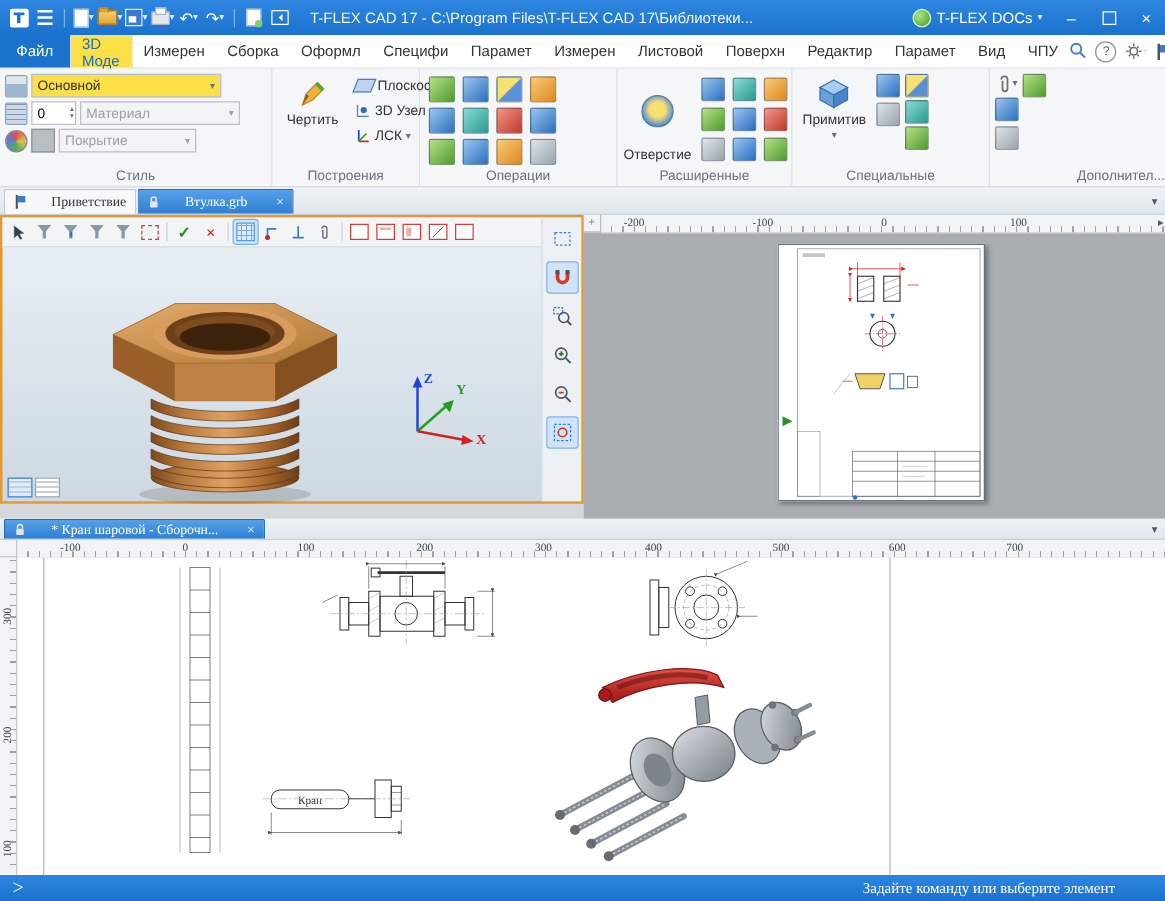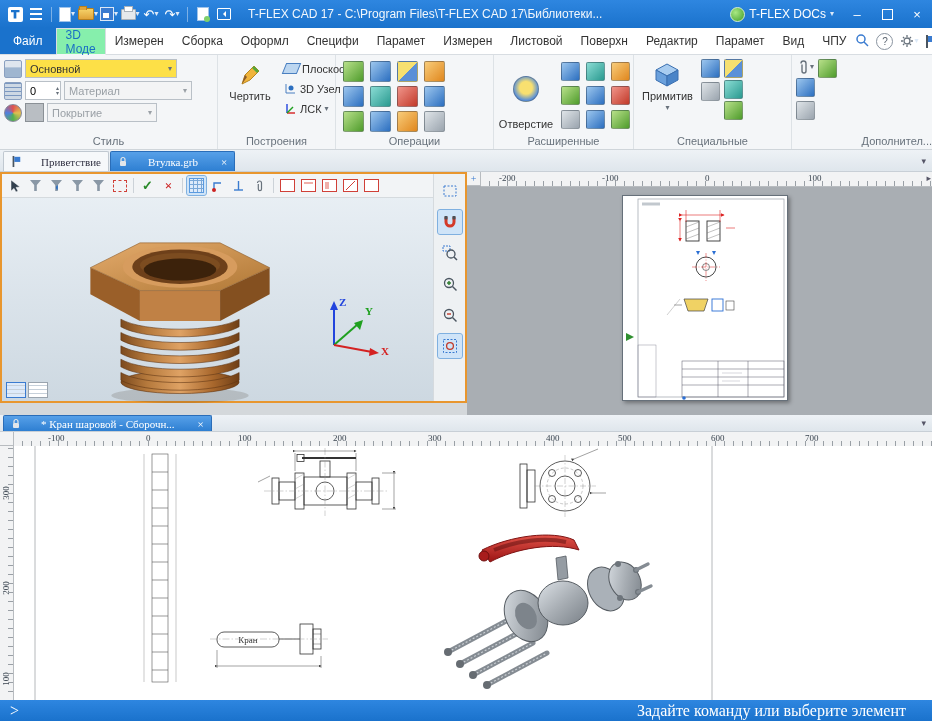--- a/index.html
+++ b/index.html
@@ -32,21 +32,21 @@
   .tb-spacer{flex:1}
   .docs-btn{display:flex;align-items:center;gap:4px;padding:0 8px;height:24px;border-radius:2px}
   .docs-ic{width:13px;height:13px;border-radius:50%;background:radial-gradient(circle at 35% 35%,#a9e882,#3f9c2a);border:1px solid #d8f0cc}
   .win-btn{width:30px;height:28px;display:flex;align-items:center;justify-content:center;font-size:13px}
   .maxbox{width:9px;height:9px;border:1px solid #fff}
   
   .rtabs{position:absolute;top:28px;left:0;right:0;height:27px;background:#fff;display:flex;align-items:stretch;
          border-bottom:1px solid #d8dde2;font-size:12px;box-sizing:border-box}
   .rtab{display:flex;align-items:center;padding:0 9px;color:#333}
   .rtab.file{background:#1a72cc;color:#fff;padding:0 13px}
-  .rtab.active{background:#86efac;color:#1a6fc4;border:1px solid #d8dde2;border-bottom:1px solid #f4f6f8;margin-bottom:-1px}
+  .rtab.active{background:#fde047;color:#1a6fc4;border:1px solid #d8dde2;border-bottom:1px solid #f4f6f8;margin-bottom:-1px}
   .rtabs-right{margin-left:auto;display:flex;align-items:center;gap:7px;padding-right:10px}
   .help-ic{width:15px;height:15px;border-radius:50%;border:1px solid #8a94a0;color:#5a6470;font-size:10px;display:flex;align-items:center;justify-content:center}
   .flag{width:10px;height:13px;position:relative}
   .flag::before{content:"";position:absolute;left:1px;top:0;width:2px;height:13px;background:#4a5560}
   .flag::after{content:"";position:absolute;left:3px;top:1px;width:7px;height:6px;background:#3a7bd0}
   
   .ribbon{position:absolute;top:55px;left:0;right:0;height:95px;background:#f4f6f8;display:flex;
           border-bottom:1px solid #cfd5da;box-sizing:border-box}
   .rgroup{display:flex;flex-direction:column;padding:4px 4px 0;border-right:1px solid #dde2e6;box-sizing:border-box}
   .rgroup-label{margin-top:auto;text-align:center;font-size:11px;color:#68727c;padding:1px 0 2px;white-space:nowrap}
@@ -141,21 +141,21 @@
            border-bottom:1px solid #b8bcc0;box-sizing:border-box}
   .ruler-v{position:absolute;top:14px;left:0;bottom:0;width:14px;background:#f2f3f4;border-right:1px solid #b8bcc0;
            box-sizing:border-box;overflow:hidden}
   .ruler-v::after{content:"";position:absolute;top:0;bottom:0;right:0;width:5px;
                   background:repeating-linear-gradient(0deg,transparent 0 8px,#9aa0a6 8px 9px)}
   .vlab{position:absolute;left:-5px;font-size:9px;color:#3a4550;transform:rotate(-90deg);width:22px;text-align:center}
   .bcanvas{position:absolute;top:14px;left:14px;right:0;bottom:0;background:#fff}
   
   .status{position:absolute;bottom:0;left:0;right:0;height:21px;background:linear-gradient(#2e86e0,#1a72cc);
           color:#fff;display:flex;align-items:center;padding:0 10px;box-sizing:border-box}
-  .status .msg{margin-left:auto;margin-right:16px;font-size:16px}
+  .status .msg{margin-left:auto;margin-right:30px;font-size:12px}
 </style>
 </head>
 <body>
 
 <div class="app">
 
   <div class="titlebar">
     <div class="qat">
       <span class="tbtn">
           <span class="applogo"></span>
@@ -675,21 +675,21 @@
   </div>
 
   <div class="bottom">
     <div class="bcorner"></div>
     <div class="bruler ruler-h">
       <span class="rlab" style="left:34px">-100</span>
       <span class="rlab" style="left:132px">0</span>
       <span class="rlab" style="left:224px">100</span>
       <span class="rlab" style="left:319px">200</span>
       <span class="rlab" style="left:414px">300</span>
-      <span class="rlab" style="left:532px">400</span>
+      <span class="rlab" style="left:502px">400</span>
       <span class="rlab" style="left:604px">500</span>
       <span class="rlab" style="left:697px">600</span>
       <span class="rlab" style="left:791px">700</span>
     </div>
     <div class="ruler-v">
       <span class="vlab" style="top:42px">300</span>
       <span class="vlab" style="top:137px">200</span>
       <span class="vlab" style="top:228px">100</span>
     </div>
     <div class="bcanvas">

